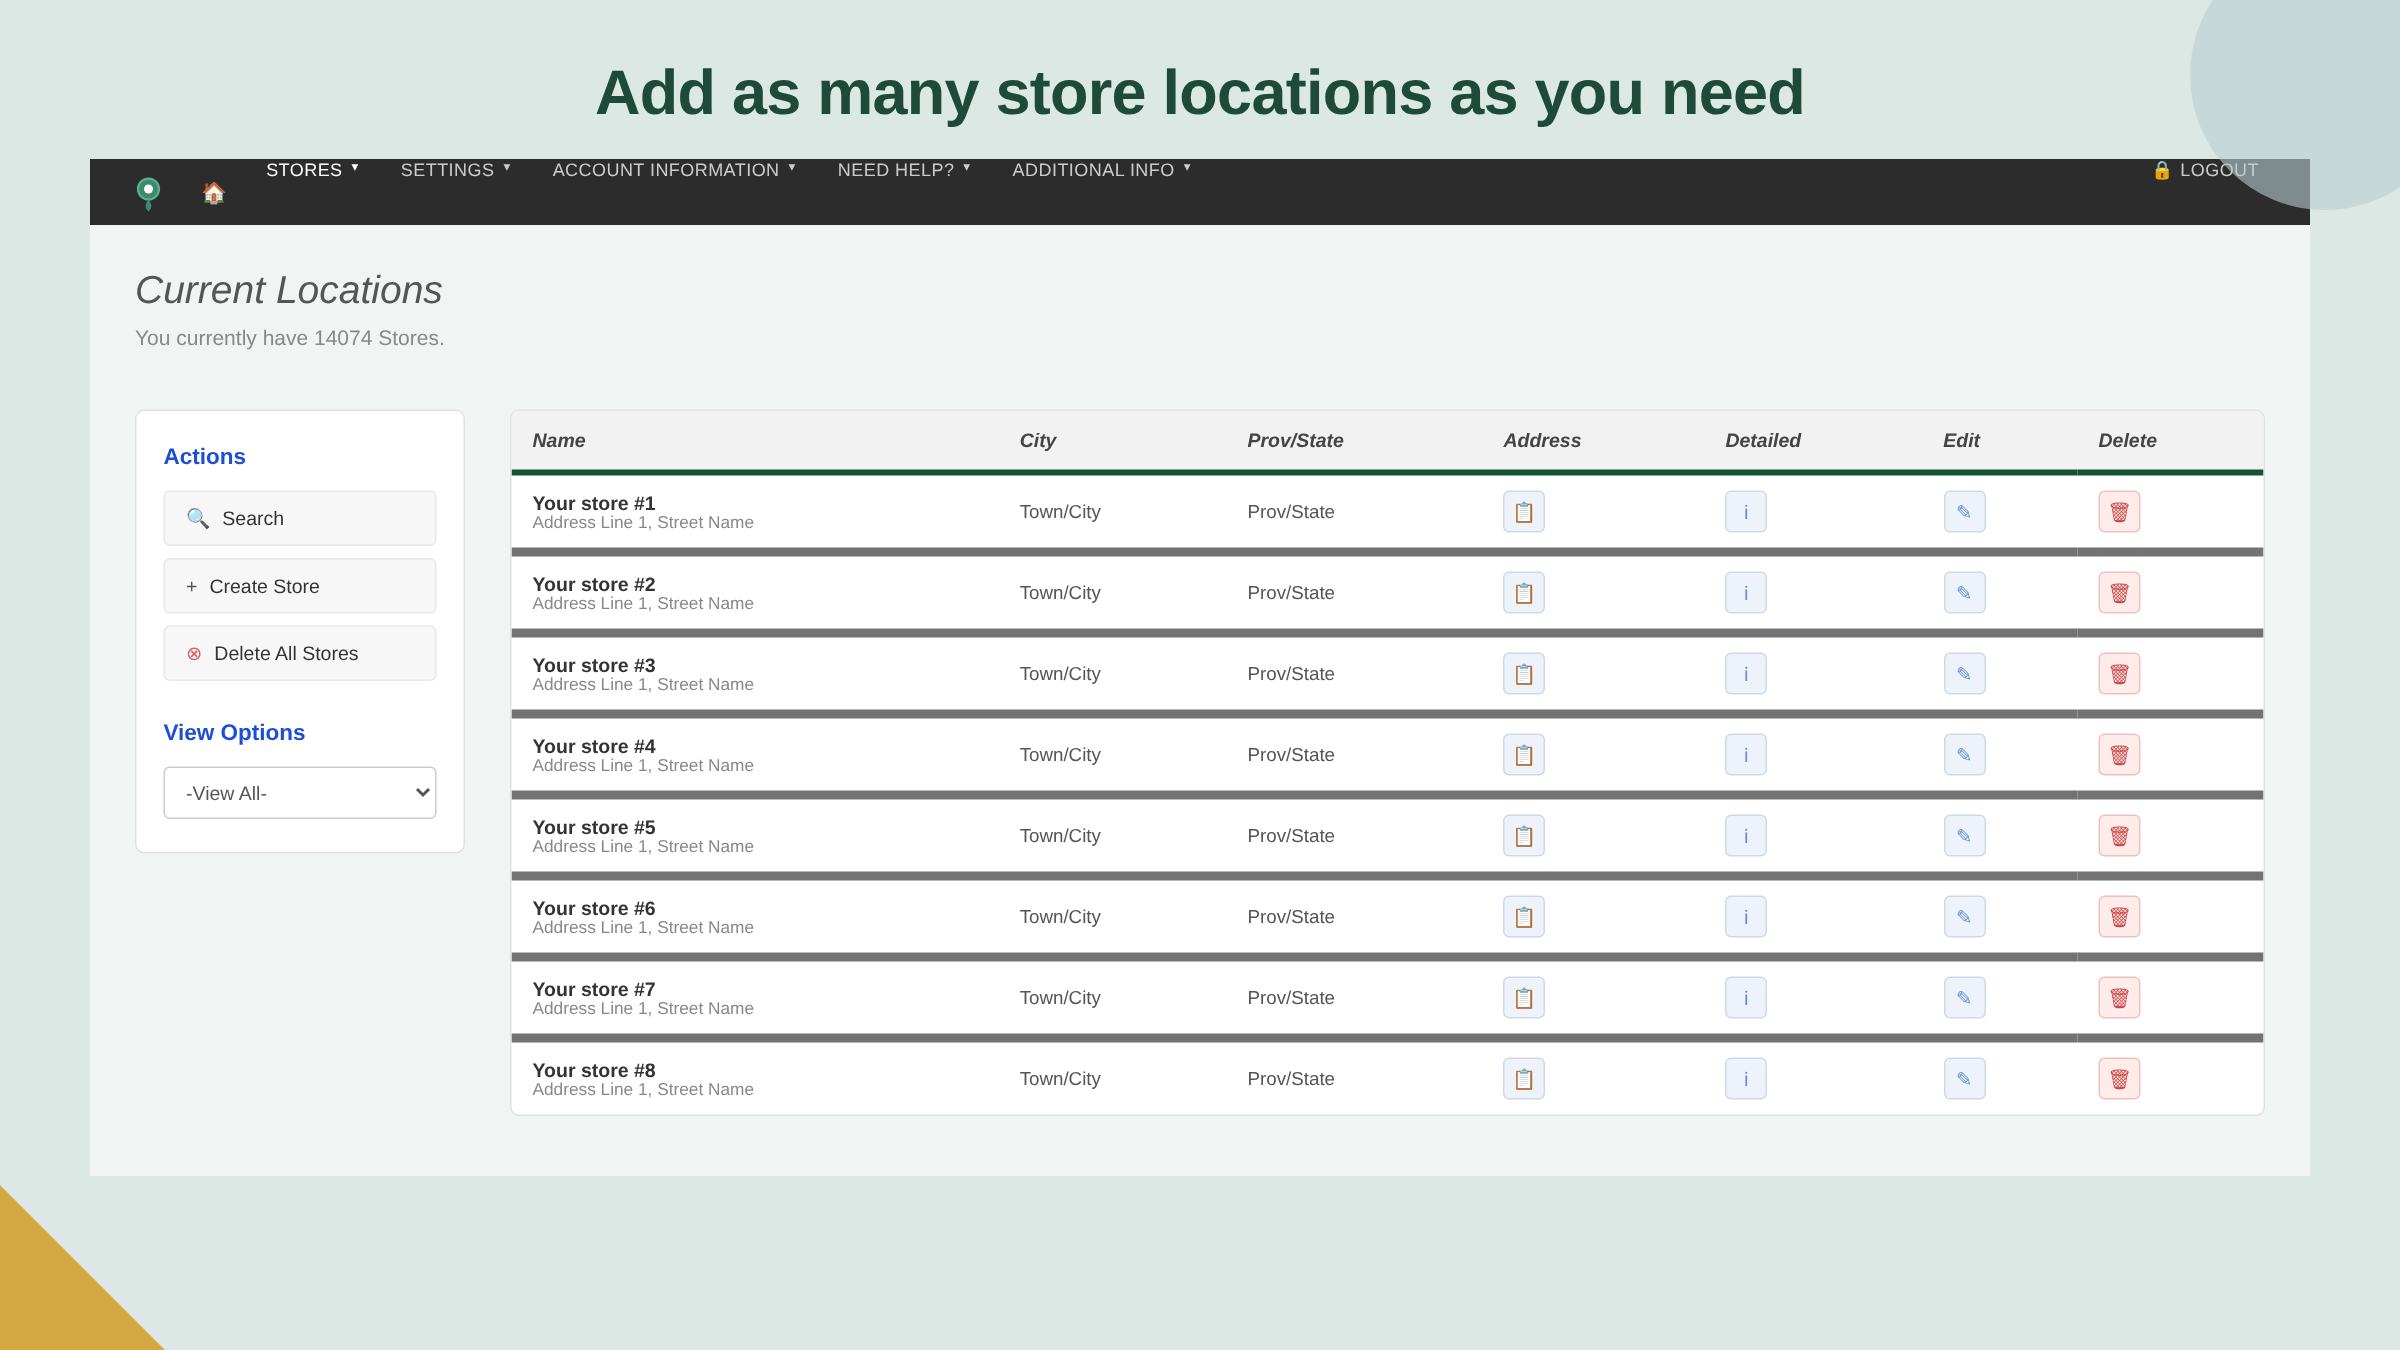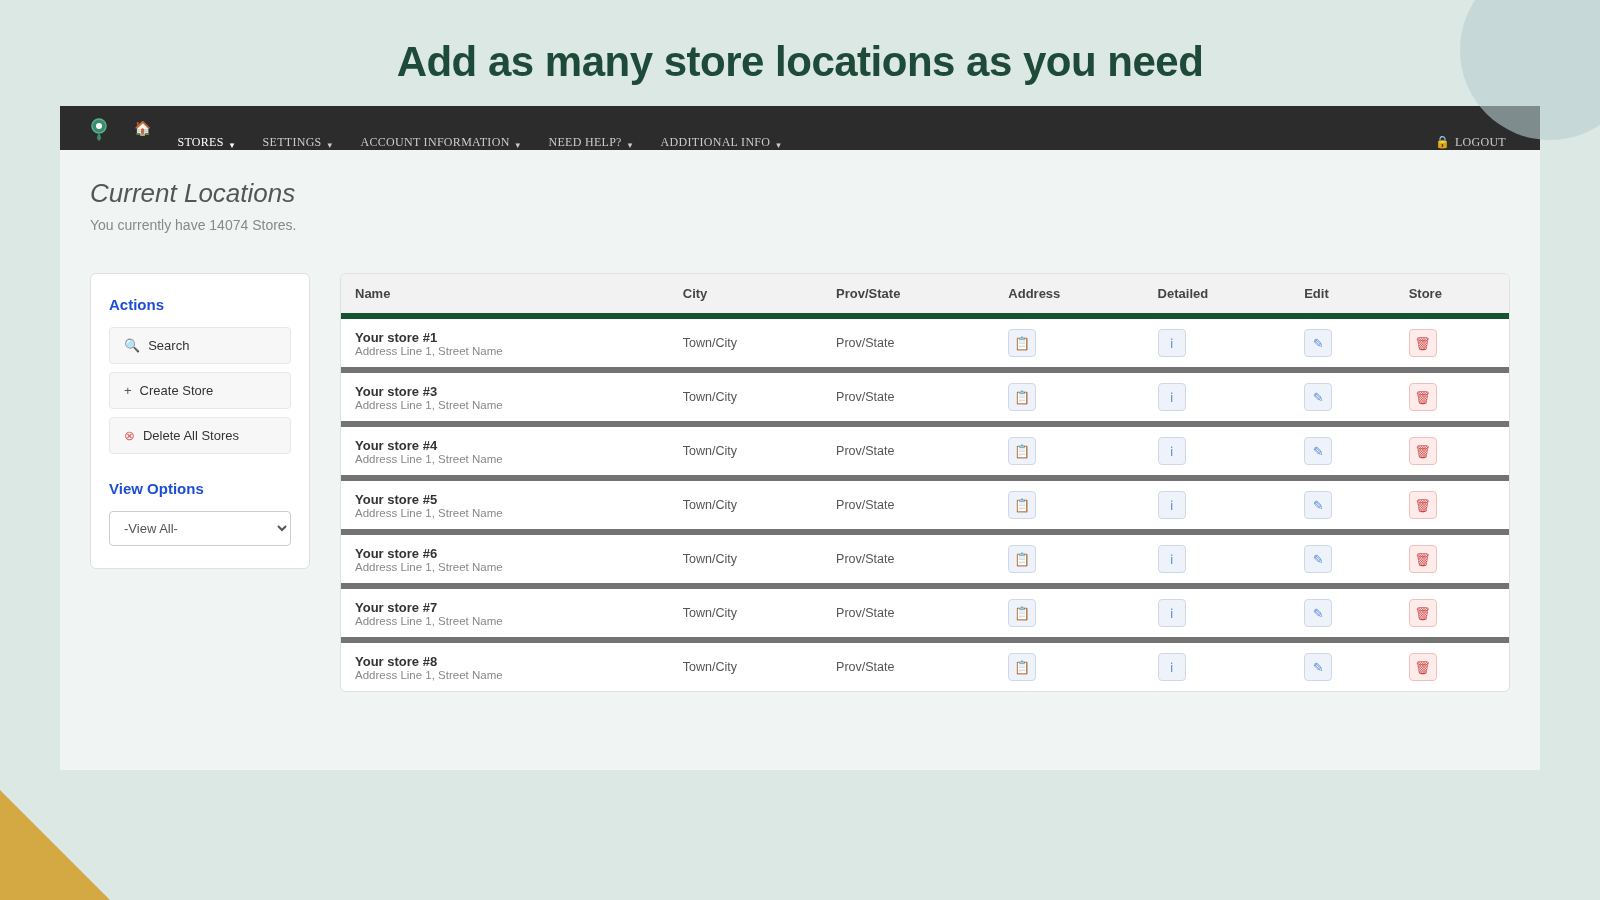--- a/index.html
+++ b/index.html
@@ -65,27 +65,26 @@
     .navbar-logo svg {
       width: 28px;
       height: 28px;
     }
     .nav-item {
       color: #ccc;
       font-size: 12px;
       padding: 0 14px;
       height: 44px;
       display: flex;
-      align-items: flex-end;
+      align-items: flex-start;
       cursor: pointer;
       white-space: nowrap;
       gap: 4px;
       text-transform: uppercase;
       letter-spacing: 0.3px;
-      font-family: Liberation Serif, serif;
     }
     .nav-item.active { color: #fff; }
     .nav-home {
       color: #aaa;
       font-size: 14px;
       padding: 0 12px;
       height: 44px;
       display: flex;
       align-items: center;
     }
@@ -180,21 +179,22 @@
       border-radius: 6px;
       overflow: hidden;
     }
     table {
       width: 100%;
       border-collapse: collapse;
       font-size: 13px;
     }
     thead tr {
       background: #f2f2f2;
-      border-bottom: 6px solid #14532d;
+      border-bottom: 4px solid #14532d;
+      font-style: italic;
     }
     thead th {
       padding: 12px 14px;
       text-align: left;
       font-weight: 600;
       color: #444;
       font-size: 13px;
     }
     tbody tr {
       border-bottom: 6px solid #737373;
@@ -313,21 +313,21 @@
     <div class="table-container">
       <table>
         <thead>
           <tr>
             <th>Name</th>
             <th>City</th>
             <th>Prov/State</th>
             <th>Address</th>
             <th>Detailed</th>
             <th>Edit</th>
-            <th>Store</th>
+            <th>Delete</th>
           </tr>
         </thead>
         <tbody id="table-body">
         <tr>
     <td>
       <div class="store-name">Your store #1</div>
       <div class="store-address">Address Line 1, Street Name</div>
     </td>
     <td>Town/City</td>
     <td>Prov/State</td>
@@ -339,20 +339,40 @@
     </td>
     <td>
       <span class="icon-btn" title="Edit">✎</span>
     </td>
     <td>
       <span class="icon-btn red" title="Delete">🗑</span>
     </td>
   </tr>
             <tr>
     <td>
+      <div class="store-name">Your store #2</div>
+      <div class="store-address">Address Line 1, Street Name</div>
+    </td>
+    <td>Town/City</td>
+    <td>Prov/State</td>
+    <td>
+      <span class="icon-btn" title="View Address">📋</span>
+    </td>
+    <td>
+      <span class="icon-btn" title="Detailed Info">ℹ</span>
+    </td>
+    <td>
+      <span class="icon-btn" title="Edit">✎</span>
+    </td>
+    <td>
+      <span class="icon-btn red" title="Delete">🗑</span>
+    </td>
+  </tr>
+            <tr>
+    <td>
       <div class="store-name">Your store #3</div>
       <div class="store-address">Address Line 1, Street Name</div>
     </td>
     <td>Town/City</td>
     <td>Prov/State</td>
     <td>
       <span class="icon-btn" title="View Address">📋</span>
     </td>
     <td>
       <span class="icon-btn" title="Detailed Info">ℹ</span>

